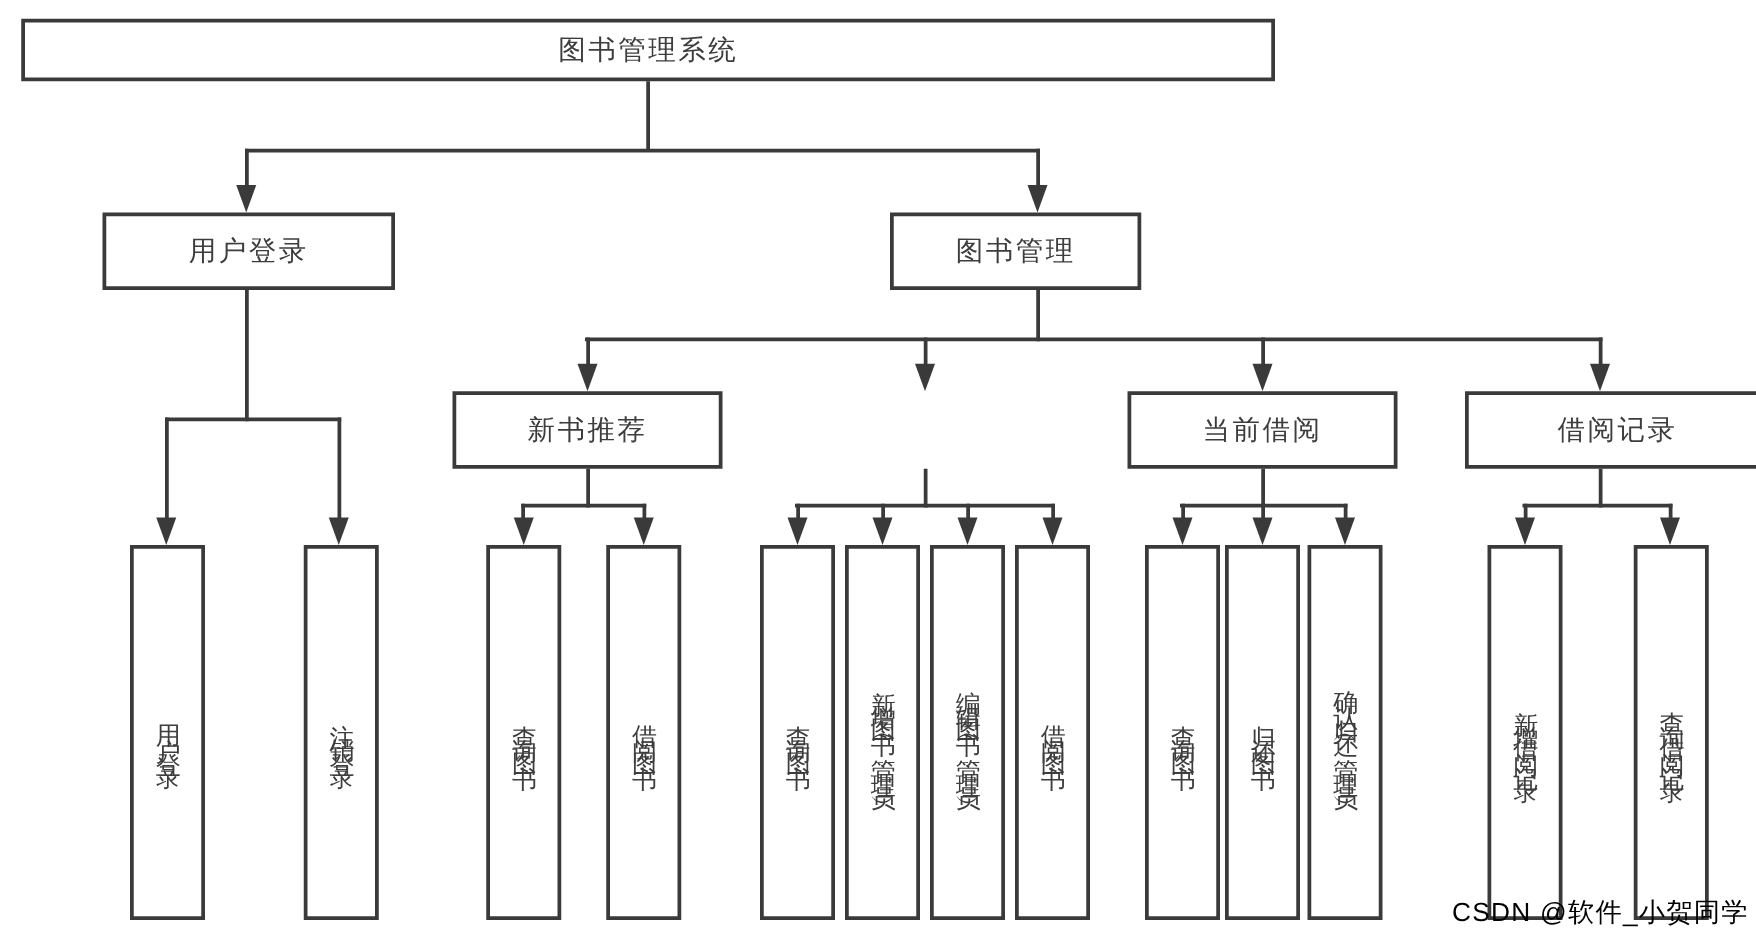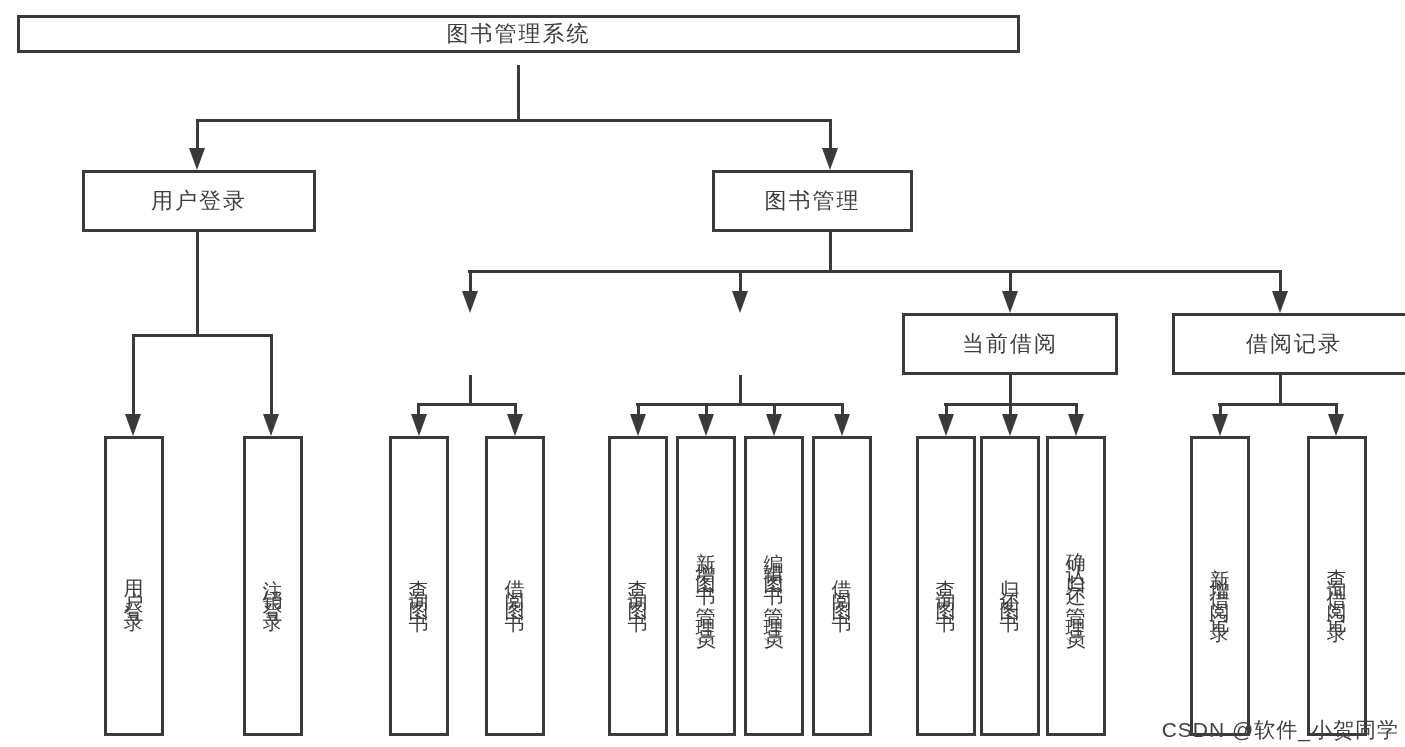--- a/index.html
+++ b/index.html
@@ -41,36 +41,37 @@
   .tri{
     position:absolute;width:0;height:0;
     border-left:8px solid transparent;
     border-right:8px solid transparent;
     border-top:22px solid var(--line);
   }
   .watermark{
     position:absolute;
     right:6px;bottom:3px;
     font-size:21px;
-    color:#404040;
+    color:#000000;
     letter-spacing:1px;
     z-index:10;
     white-space:nowrap;
   }
 </style>
 </head>
 <body>
 
 <div class="canvas">
 
-  <div class="node node-h" style="left:17px;top:15px;width:1003px;height:38px;">图书管理系统</div>
+  <div class="node node-h" style="left:17px;top:15px;width:1003px;height:50px;">图书管理系统</div>
 
   <div class="node node-h" style="left:82px;top:170px;width:234px;height:62px;">用户登录</div>
   <div class="node node-h" style="left:712px;top:170px;width:201px;height:62px;">图书管理</div>
 
+  <div class="node node-h" style="left:362px;top:313px;width:216px;height:62px;">新书推荐</div>
   <div class="node node-h" style="left:902px;top:313px;width:216px;height:62px;">当前借阅</div>
   <div class="node node-h" style="left:1172px;top:313px;width:244px;height:62px;">借阅记录</div>
 
   <div class="node leaf" style="left:104px;top:436px;width:60px;height:300px;">用户登录</div>
   <div class="node leaf" style="left:243px;top:436px;width:60px;height:300px;">注销登录</div>
 
   <div class="node leaf" style="left:389px;top:436px;width:60px;height:300px;">查询图书</div>
   <div class="node leaf" style="left:485px;top:436px;width:60px;height:300px;">借阅图书</div>
 
   <div class="node leaf" style="left:608px;top:436px;width:60px;height:300px;">查询图书</div>

